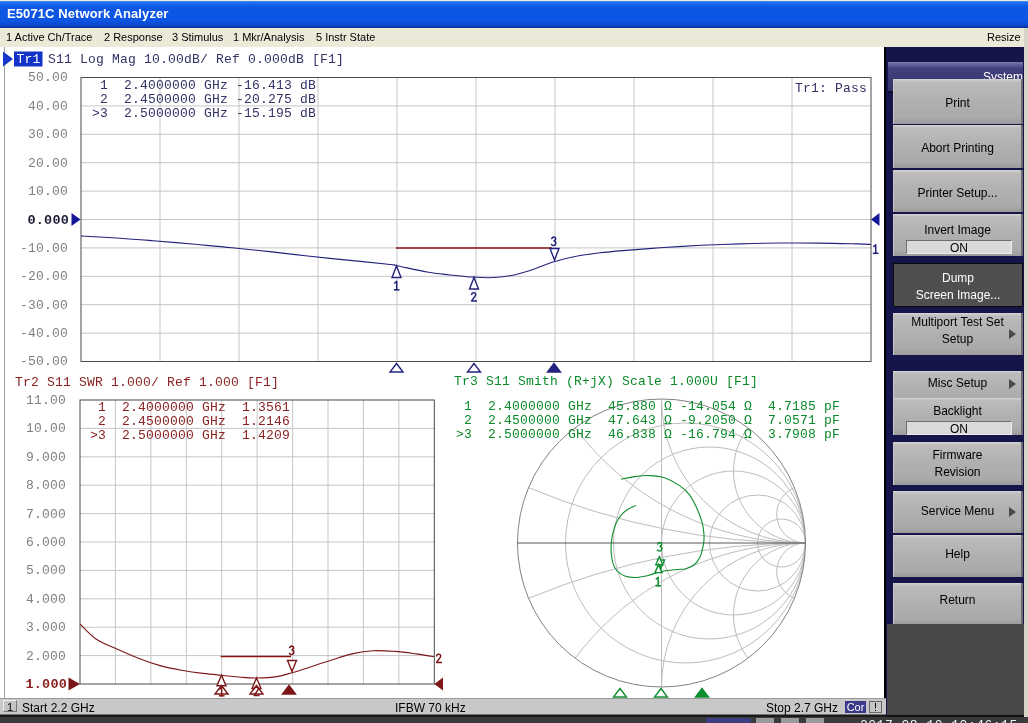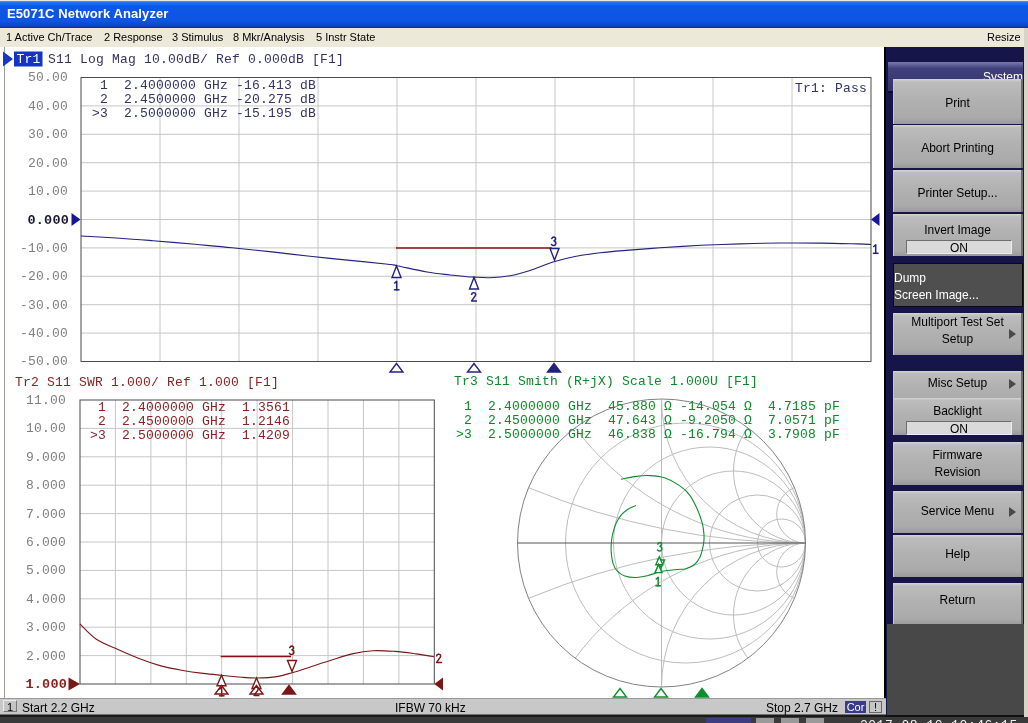--- a/index.html
+++ b/index.html
@@ -15,21 +15,21 @@
   #lcdedge{position:absolute;left:4px;top:47px;width:1px;height:653px;background:#a0a09a}
   
   #side{position:absolute;left:884px;top:47px;width:140px;height:676px;background:#15154a}
   #sideblack{position:absolute;left:884px;top:47px;width:2px;height:676px;background:#000}
   #siderail{position:absolute;left:1024px;top:28px;width:4px;height:695px;background:#d8d4c8}
   .btn{position:absolute;left:9px;width:130px;
        background:linear-gradient(180deg,#d4d4d4 0%,#bcbcbc 7%,#b1b1b1 45%,#aaaaaa 85%,#9a9a9a 100%);
        border-right:2px solid #6e6e6e;border-left:1px solid #c8c8c8;
        color:#000;font-size:12px;text-align:center;box-sizing:border-box}
   .dump{position:absolute;left:9px;width:130px;background:#4f4f4f;border:1px solid #0a0a0a;
-       color:#fff;font-size:12px;box-sizing:border-box}
+       color:#fff;font-size:12px;text-align:center;box-sizing:border-box}
   #sysbtn{position:absolute;left:4px;top:15px;width:135px;height:31px;
        background:linear-gradient(180deg,#7a7ab2 0%,#40407c 22%,#34346a 100%);
        border-bottom:2px solid #0a0a30;color:#fff;font-size:12px;text-align:right;box-sizing:border-box}
   .onbox{position:absolute;left:12px;width:106px;height:14px;background:#dadada;border:1px solid #6e6e6e;
        border-bottom-color:#ececec;border-right-color:#ececec;font-size:12px;line-height:14px;box-sizing:border-box}
   .arr{position:absolute;right:5px;width:0;height:0;border-left:7px solid #4a4a4a;border-top:5px solid transparent;border-bottom:5px solid transparent}
   #sidedark{position:absolute;left:887px;top:624px;width:137px;height:91px;background:#484848}
   #sideblk{position:absolute;left:884px;top:715px;width:144px;height:3px;background:#111}
   
   #stat{position:absolute;left:0;top:698px;width:886px;height:15px;background:#c8c8c8;border-top:1px solid #9a9a9a;border-bottom:1px solid #707070;font-size:12px;color:#000}
@@ -39,21 +39,21 @@
 </head>
 <body>
 <div id="scr">
   <div id="title">
       <span>E5071C Network Analyzer</span>
     </div>
   <div id="menu">
     <span style="left:6px">1 Active Ch/Trace</span>
     <span style="left:104px">2 Response</span>
     <span style="left:172px">3 Stimulus</span>
-    <span style="left:233px">8 Mkr/Analysis</span>
+    <span style="left:233px">1 Mkr/Analysis</span>
     <span style="left:316px">5 Instr State</span>
     <span style="left:987px">Resize</span>
   </div>
   <div id="lcd"></div>
   <div id="lcdedge"></div>
   <svg id="plot" width="1028" height="723" viewBox="0 0 1028 723" style="position:absolute;left:0;top:0">
   <g stroke="#c6c6c6" stroke-width="1">
         <line x1="160.0" y1="77.5" x2="160.0" y2="361.5"></line>
         <line x1="81.0" y1="105.9" x2="871.0" y2="105.9"></line>
         <line x1="239.0" y1="77.5" x2="239.0" y2="361.5"></line>

